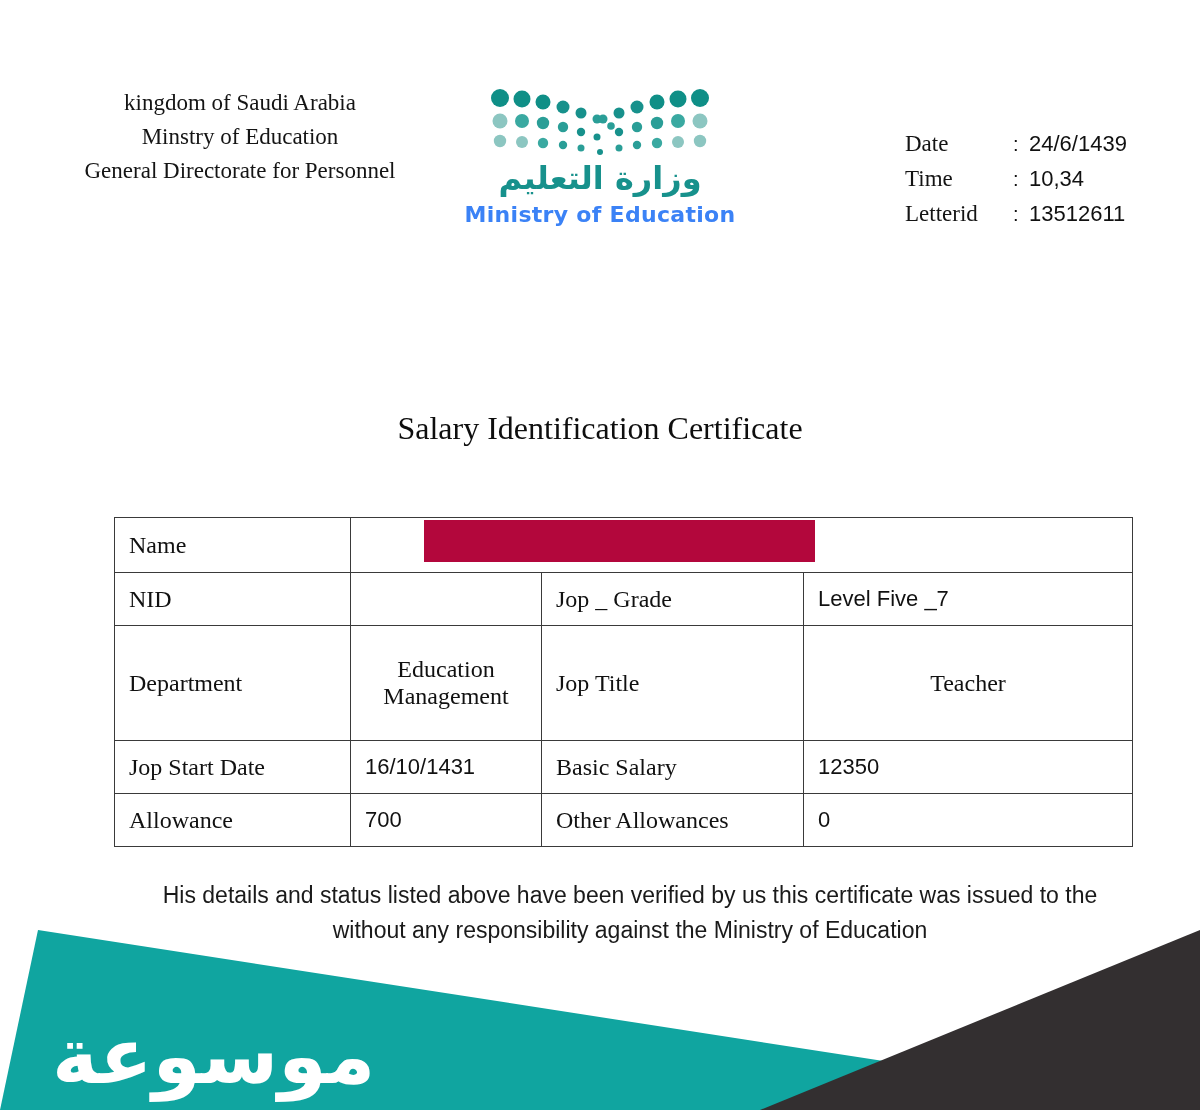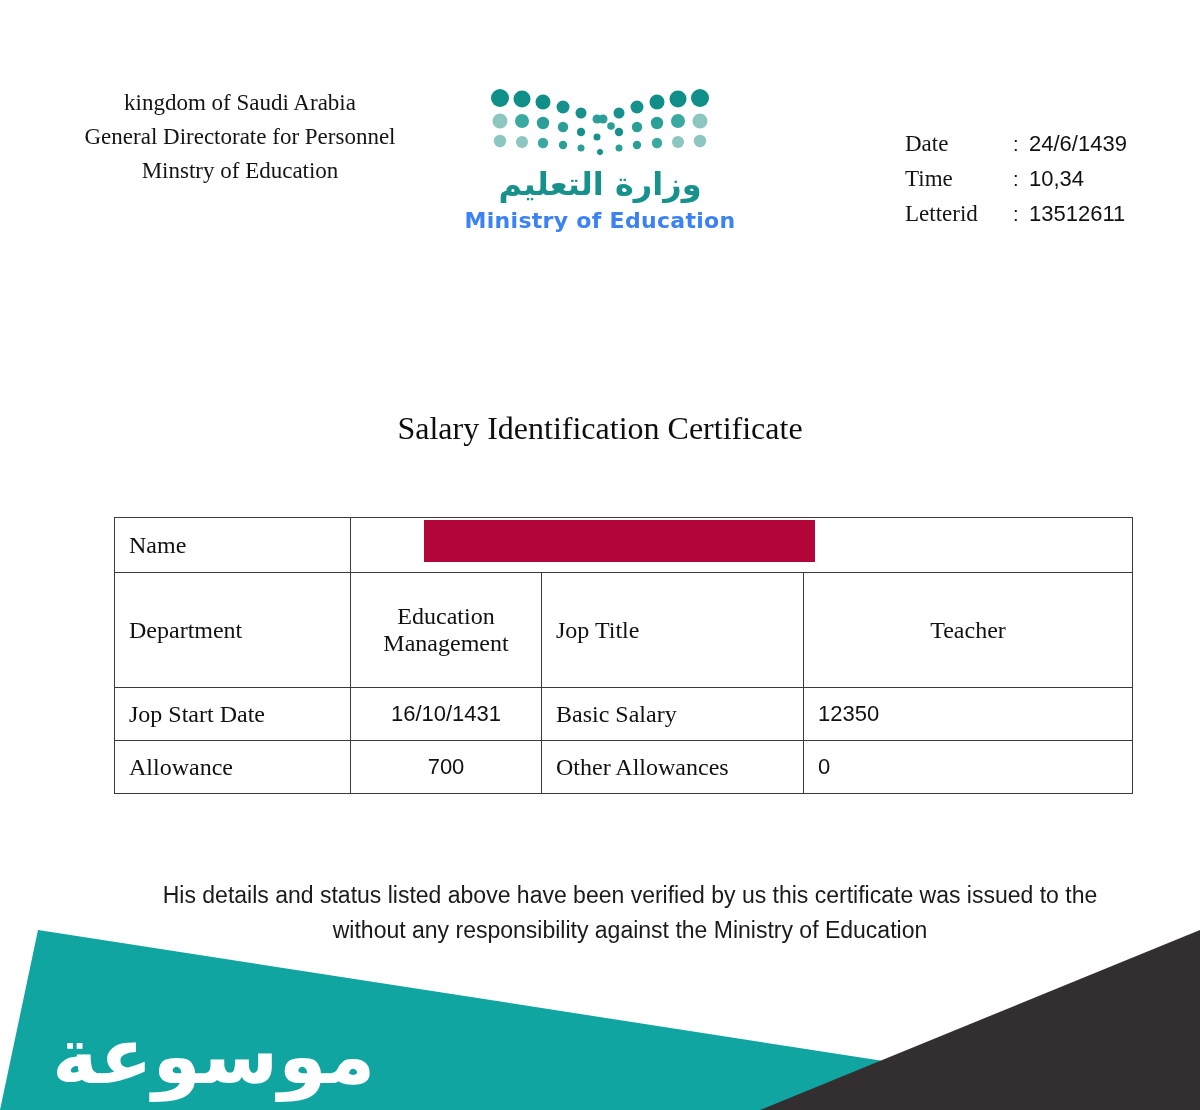--- a/index.html
+++ b/index.html
@@ -37,21 +37,20 @@
     left: 455px;
     top: 88px;
     width: 290px;
     text-align: center;
   }
   .logo-dots {
     display: block;
     margin: 0 auto;
   }
   .logo-ar {
-    margin-top: 6px;
     font-family: "DejaVu Sans", sans-serif;
     font-size: 32px;
     font-weight: bold;
     color: #17918c;
     letter-spacing: 1px;
     direction: rtl;
     line-height: 40px;
   }
   .logo-en {
     font-family: "DejaVu Sans", sans-serif;
@@ -117,21 +116,21 @@
     padding: 4px 14px;
     font-family: "Liberation Serif", serif;
     font-size: 24px;
     color: #111111;
     vertical-align: middle;
   }
   td.lbl { font-family: "Liberation Serif", serif; }
   td.num {
     font-family: "Liberation Sans", sans-serif;
     font-size: 22px;
-    text-align: center;
+    text-align: left;
   }
   td.numleft {
     font-family: "Liberation Sans", sans-serif;
     font-size: 22px;
     text-align: left;
   }
   td.ctr { text-align: center; }
   .r-name td { height: 46px; }
   .r-nid  td { height: 44px; }
   .r-dept td { height: 106px; }
@@ -183,22 +182,22 @@
     letter-spacing: 2px;
   }
 </style>
 </head>
 <body>
 
 <div id="page">
 
   <div class="header-left">
     <div>kingdom of Saudi Arabia</div>
+    <div>Minstry of Education</div>
     <div>General Directorate for Personnel</div>
-    <div>Minstry of Education</div>
   </div>
 
   <div class="logo-block">
     <svg class="logo-dots" width="220" height="70" viewBox="0 0 220 70">
 
       <circle cx="10" cy="10" r="9" fill="#0f8f87"></circle>
       <circle cx="32" cy="11" r="8.5" fill="#0f8f87"></circle>
       <circle cx="53" cy="14" r="7.5" fill="#0f8f87"></circle>
       <circle cx="73" cy="19" r="6.5" fill="#17918c"></circle>
       <circle cx="91" cy="25" r="5.5" fill="#17918c"></circle>
@@ -267,20 +266,26 @@
       <col style="width:236px">
       <col style="width:191px">
       <col style="width:262px">
       <col style="width:329px">
     </colgroup>
     <tbody>
       <tr class="r-name">
         <td class="lbl">Name</td>
         <td colspan="3"></td>
       </tr>
+      <tr class="r-nid">
+        <td class="lbl">NID</td>
+        <td class="num"></td>
+        <td class="lbl">Jop  _  Grade</td>
+        <td class="numleft">Level Five  _7</td>
+      </tr>
       <tr class="r-dept">
         <td class="lbl">Department</td>
         <td class="ctr">Education Management</td>
         <td class="lbl">Jop Title</td>
         <td class="ctr">Teacher</td>
       </tr>
       <tr class="r-start">
         <td class="lbl">Jop Start Date</td>
         <td class="num">16/10/1431</td>
         <td class="lbl">Basic Salary</td>

